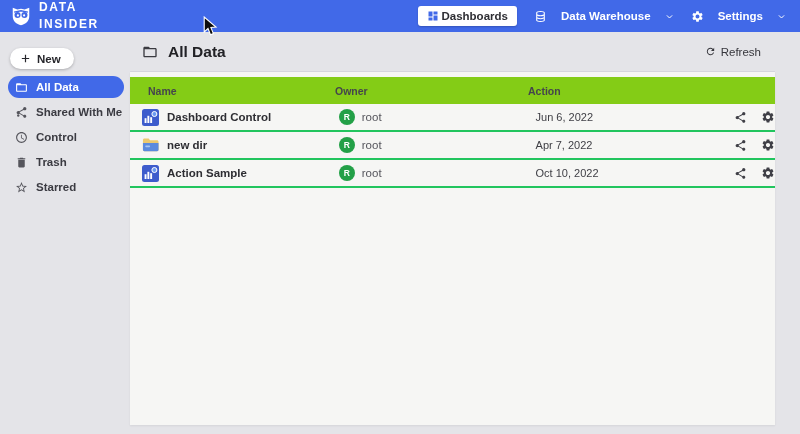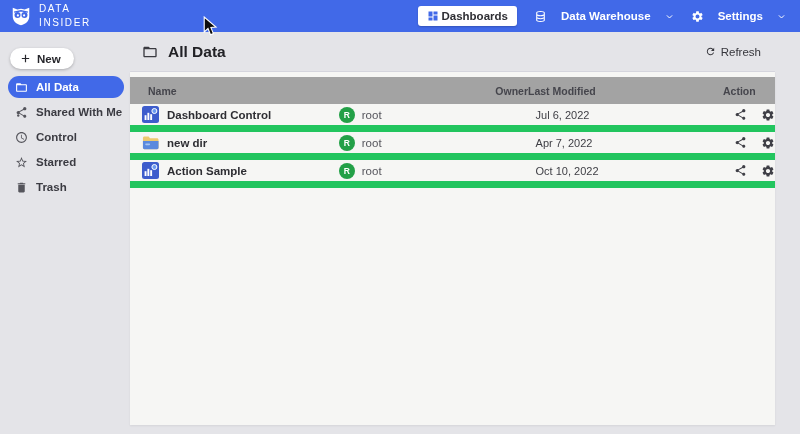--- a/index.html
+++ b/index.html
@@ -8,21 +8,21 @@
     position:relative; width:800px; height:434px; overflow:hidden;
     background:#e4e4e8; font-family:"Liberation Sans", sans-serif;
     -webkit-font-smoothing:antialiased;
   }
   
   .topbar {
     position:absolute; top:0; left:0; width:800px; height:32px;
     background:#4169e8; display:flex; align-items:center; z-index:5;
   }
   .logo { display:flex; align-items:center; gap:7px; padding-left:10px; }
-  .logo-text { color:#fff; font-size:10px; font-weight:normal; letter-spacing:1.6px; line-height:1.45; }
+  .logo-text { color:#fff; font-size:12px; font-weight:bold; letter-spacing:1.6px; line-height:1.45; }
   .topnav { margin-left:auto; display:flex; align-items:center; gap:17px; padding-right:14px; }
   .nav-btn {
     display:flex; align-items:center; gap:2px; background:#fff; border:none;
     border-radius:3px; padding:4px 9px; font-family:inherit;
     font-size:11.5px; font-weight:bold; color:#2e2e33; cursor:pointer;
     box-shadow:0 1px 2px rgba(0,0,0,.2);
   }
   .nav-item {
     display:flex; align-items:center; gap:14px; color:#fff;
     font-size:11.5px; font-weight:bold; cursor:pointer; background:none; border:none; font-family:inherit;
@@ -55,28 +55,28 @@
     margin-left:auto; margin-right:39px; display:flex; align-items:center; gap:5px;
     background:none; border:none; font-family:inherit; font-size:11.5px; color:#36363c; cursor:pointer;
   }
   .hdr-divider { position:absolute; left:130px; top:71px; width:645px; height:1px; background:#d6d6de; }
   
   .panel {
     position:absolute; left:130px; top:72px; width:645px; height:353px;
     background:#f6f6f4; box-shadow:0 1px 2px rgba(0,0,0,.07);
   }
   .thead {
-    margin-top:5px; height:27px; background:#a3a3a3;
+    margin-top:5px; height:27px; background:#84cc16;
     display:flex; align-items:center; font-size:10.5px; font-weight:bold; color:#45454c;
   }
-  .c1 { width:205px; } .c2 { width:193px;text-align:right; } .c3 { width:195px; } .c4 { flex:1; }
+  .c1 { width:205px; } .c2 { width:193px; } .c3 { width:195px; } .c4 { flex:1; }
   .thead .c1 { padding-left:18px; }
   .trow {
     height:28px; display:flex; align-items:center;
-    border-bottom:7px solid #22c55e; cursor:pointer; font-size:11.5px;gap:36px;
+    border-bottom:2px solid #22c55e; cursor:pointer; font-size:11.5px;gap:36px;
   }
   .trow .c1 { display:flex; align-items:center; gap:8px; padding-left:12px; }
   .file-name { font-weight:bold; color:#2e2e33; }
   .trow .c2 { display:flex; align-items:center; gap:7px; color:#55555c; }
   .avatar {
     width:16px; height:16px; border-radius:50%; background:#23a047;
     color:#fff; font-size:8.5px; font-weight:bold;
     display:flex; align-items:center; justify-content:center;
   }
   .trow .c3 { font-size:11px; color:#3e3e44; }
@@ -181,32 +181,32 @@
         <span class="si-ico">
           <svg width="13" height="13" viewBox="0 0 24 24">
               <path fill="currentColor" d="M11.99 2C6.47 2 2 6.48 2 12s4.47 10 9.99 10C17.52 22 22 17.52 22 12S17.52 2 11.99 2zM12 20c-4.42 0-8-3.58-8-8s3.58-8 8-8 8 3.58 8 8-3.58 8-8 8zm.5-13H11v6l5.25 3.15.75-1.23-4.5-2.67z"></path>
             </svg>
         </span>
         <span>Control</span>
       </div>
       <div class="side-item">
         <span class="si-ico">
           <svg width="13" height="13" viewBox="0 0 24 24">
+              <path fill="currentColor" d="M6 19c0 1.1.9 2 2 2h8c1.1 0 2-.9 2-2V7H6v12zM19 4h-3.5l-1-1h-5l-1 1H5v2h14V4z"></path>
+            </svg>
+        </span>
+        <span>Trash</span>
+      </div>
+      <div class="side-item">
+        <span class="si-ico">
+          <svg width="13" height="13" viewBox="0 0 24 24">
               <path fill="currentColor" d="M22 9.24l-7.19-.62L12 2 9.19 8.63 2 9.24l5.46 4.73L5.82 21 12 17.27 18.18 21l-1.63-7.03L22 9.24zM12 15.4l-3.76 2.27 1-4.28-3.32-2.88 4.38-.38L12 6.1l1.71 4.04 4.38.38-3.32 2.88 1 4.28L12 15.4z"></path>
             </svg>
         </span>
         <span>Starred</span>
-      </div>
-      <div class="side-item">
-        <span class="si-ico">
-          <svg width="13" height="13" viewBox="0 0 24 24">
-              <path fill="currentColor" d="M6 19c0 1.1.9 2 2 2h8c1.1 0 2-.9 2-2V7H6v12zM19 4h-3.5l-1-1h-5l-1 1H5v2h14V4z"></path>
-            </svg>
-        </span>
-        <span>Trash</span>
       </div>
     </div>
   </div>
 
   <div class="titlebar">
     <span class="folder">
       <svg width="16" height="16" viewBox="0 0 24 24">
           <path fill="currentColor" d="M20 6h-8l-2-2H4c-1.1 0-1.99.9-1.99 2L2 18c0 1.1.9 2 2 2h16c1.1 0 2-.9 2-2V8c0-1.1-.9-2-2-2zm0 12H4V8h16v10z"></path>
         </svg>
     </span>
@@ -219,42 +219,41 @@
       </span>
       <span>Refresh</span>
     </button>
   </div>
   <div class="hdr-divider"></div>
 
   <div class="panel">
     <div class="thead">
       <div class="c1">Name</div>
       <div class="c2">Owner</div>
-      <div class="c3">Last Modified</div>
       <div class="c4">Action</div>
     </div>
 
     <div class="trow">
       <div class="c1">
         <span style="display:flex">
           <svg width="17" height="17" viewBox="0 0 17 17">
               <rect width="17" height="17" rx="2.5" fill="#3d5ccc"></rect>
               <rect x="2.6" y="9.2" width="1.9" height="4.8" fill="#fff"></rect>
               <rect x="5.4" y="6.8" width="1.9" height="7.2" fill="#fff"></rect>
               <rect x="8.2" y="8.2" width="1.9" height="5.8" fill="#fff"></rect>
               <circle cx="12.4" cy="5" r="2.5" fill="#6b9af0" stroke="#fff" stroke-width="1"></circle>
             </svg>
         </span>
         <span class="file-name">Dashboard Control</span>
       </div>
       <div class="c2">
         <span class="avatar">R</span>
         <span>root</span>
       </div>
-      <div class="c3">Jul 6, 2022</div>
+      <div class="c3">Jun 6, 2022</div>
       <div class="c4">
         <span class="act-ico">
           <svg width="13" height="13" viewBox="0 0 24 24">
               <path fill="currentColor" d="M18 16.08c-.76 0-1.44.3-1.96.77L8.91 12.7c.05-.23.09-.46.09-.7s-.04-.47-.09-.7l7.05-4.11c.54.5 1.25.81 2.04.81 1.66 0 3-1.34 3-3s-1.34-3-3-3-3 1.34-3 3c0 .24.04.47.09.7L8.04 9.81C7.5 9.31 6.79 9 6 9c-1.66 0-3 1.34-3 3s1.34 3 3 3c.79 0 1.5-.31 2.04-.81l7.12 4.16c-.05.21-.08.43-.08.65 0 1.61 1.31 2.92 2.92 2.92 1.61 0 2.92-1.31 2.92-2.92s-1.31-2.92-2.92-2.92z"></path>
             </svg>
         </span>
         <span class="act-ico">
           <svg width="14" height="14" viewBox="0 0 24 24">
               <path fill="currentColor" d="M19.14 12.94c.04-.3.06-.61.06-.94 0-.32-.02-.64-.07-.94l2.03-1.58c.18-.14.23-.41.12-.61l-1.92-3.32c-.12-.22-.37-.29-.59-.22l-2.39.96c-.5-.38-1.03-.7-1.62-.94l-.36-2.54c-.04-.24-.24-.41-.48-.41h-3.84c-.24 0-.43.17-.47.41l-.36 2.54c-.59.24-1.13.57-1.62.94l-2.39-.96c-.22-.08-.47 0-.59.22L2.74 8.87c-.12.21-.08.47.12.61l2.03 1.58c-.05.3-.09.63-.09.94s.02.64.07.94l-2.03 1.58c-.18.14-.23.41-.12.61l1.92 3.32c.12.22.37.29.59.22l2.39-.96c.5.38 1.03.7 1.62.94l.36 2.54c.05.24.24.41.48.41h3.84c.24 0 .44-.17.47-.41l.36-2.54c.59-.24 1.13-.56 1.62-.94l2.39.96c.22.08.47 0 .59-.22l1.92-3.32c.12-.22.07-.47-.12-.61l-2.01-1.58zM12 15.6c-1.98 0-3.6-1.62-3.6-3.6s1.62-3.6 3.6-3.6 3.6 1.62 3.6 3.6-1.62 3.6-3.6 3.6z"></path>
             </svg>

